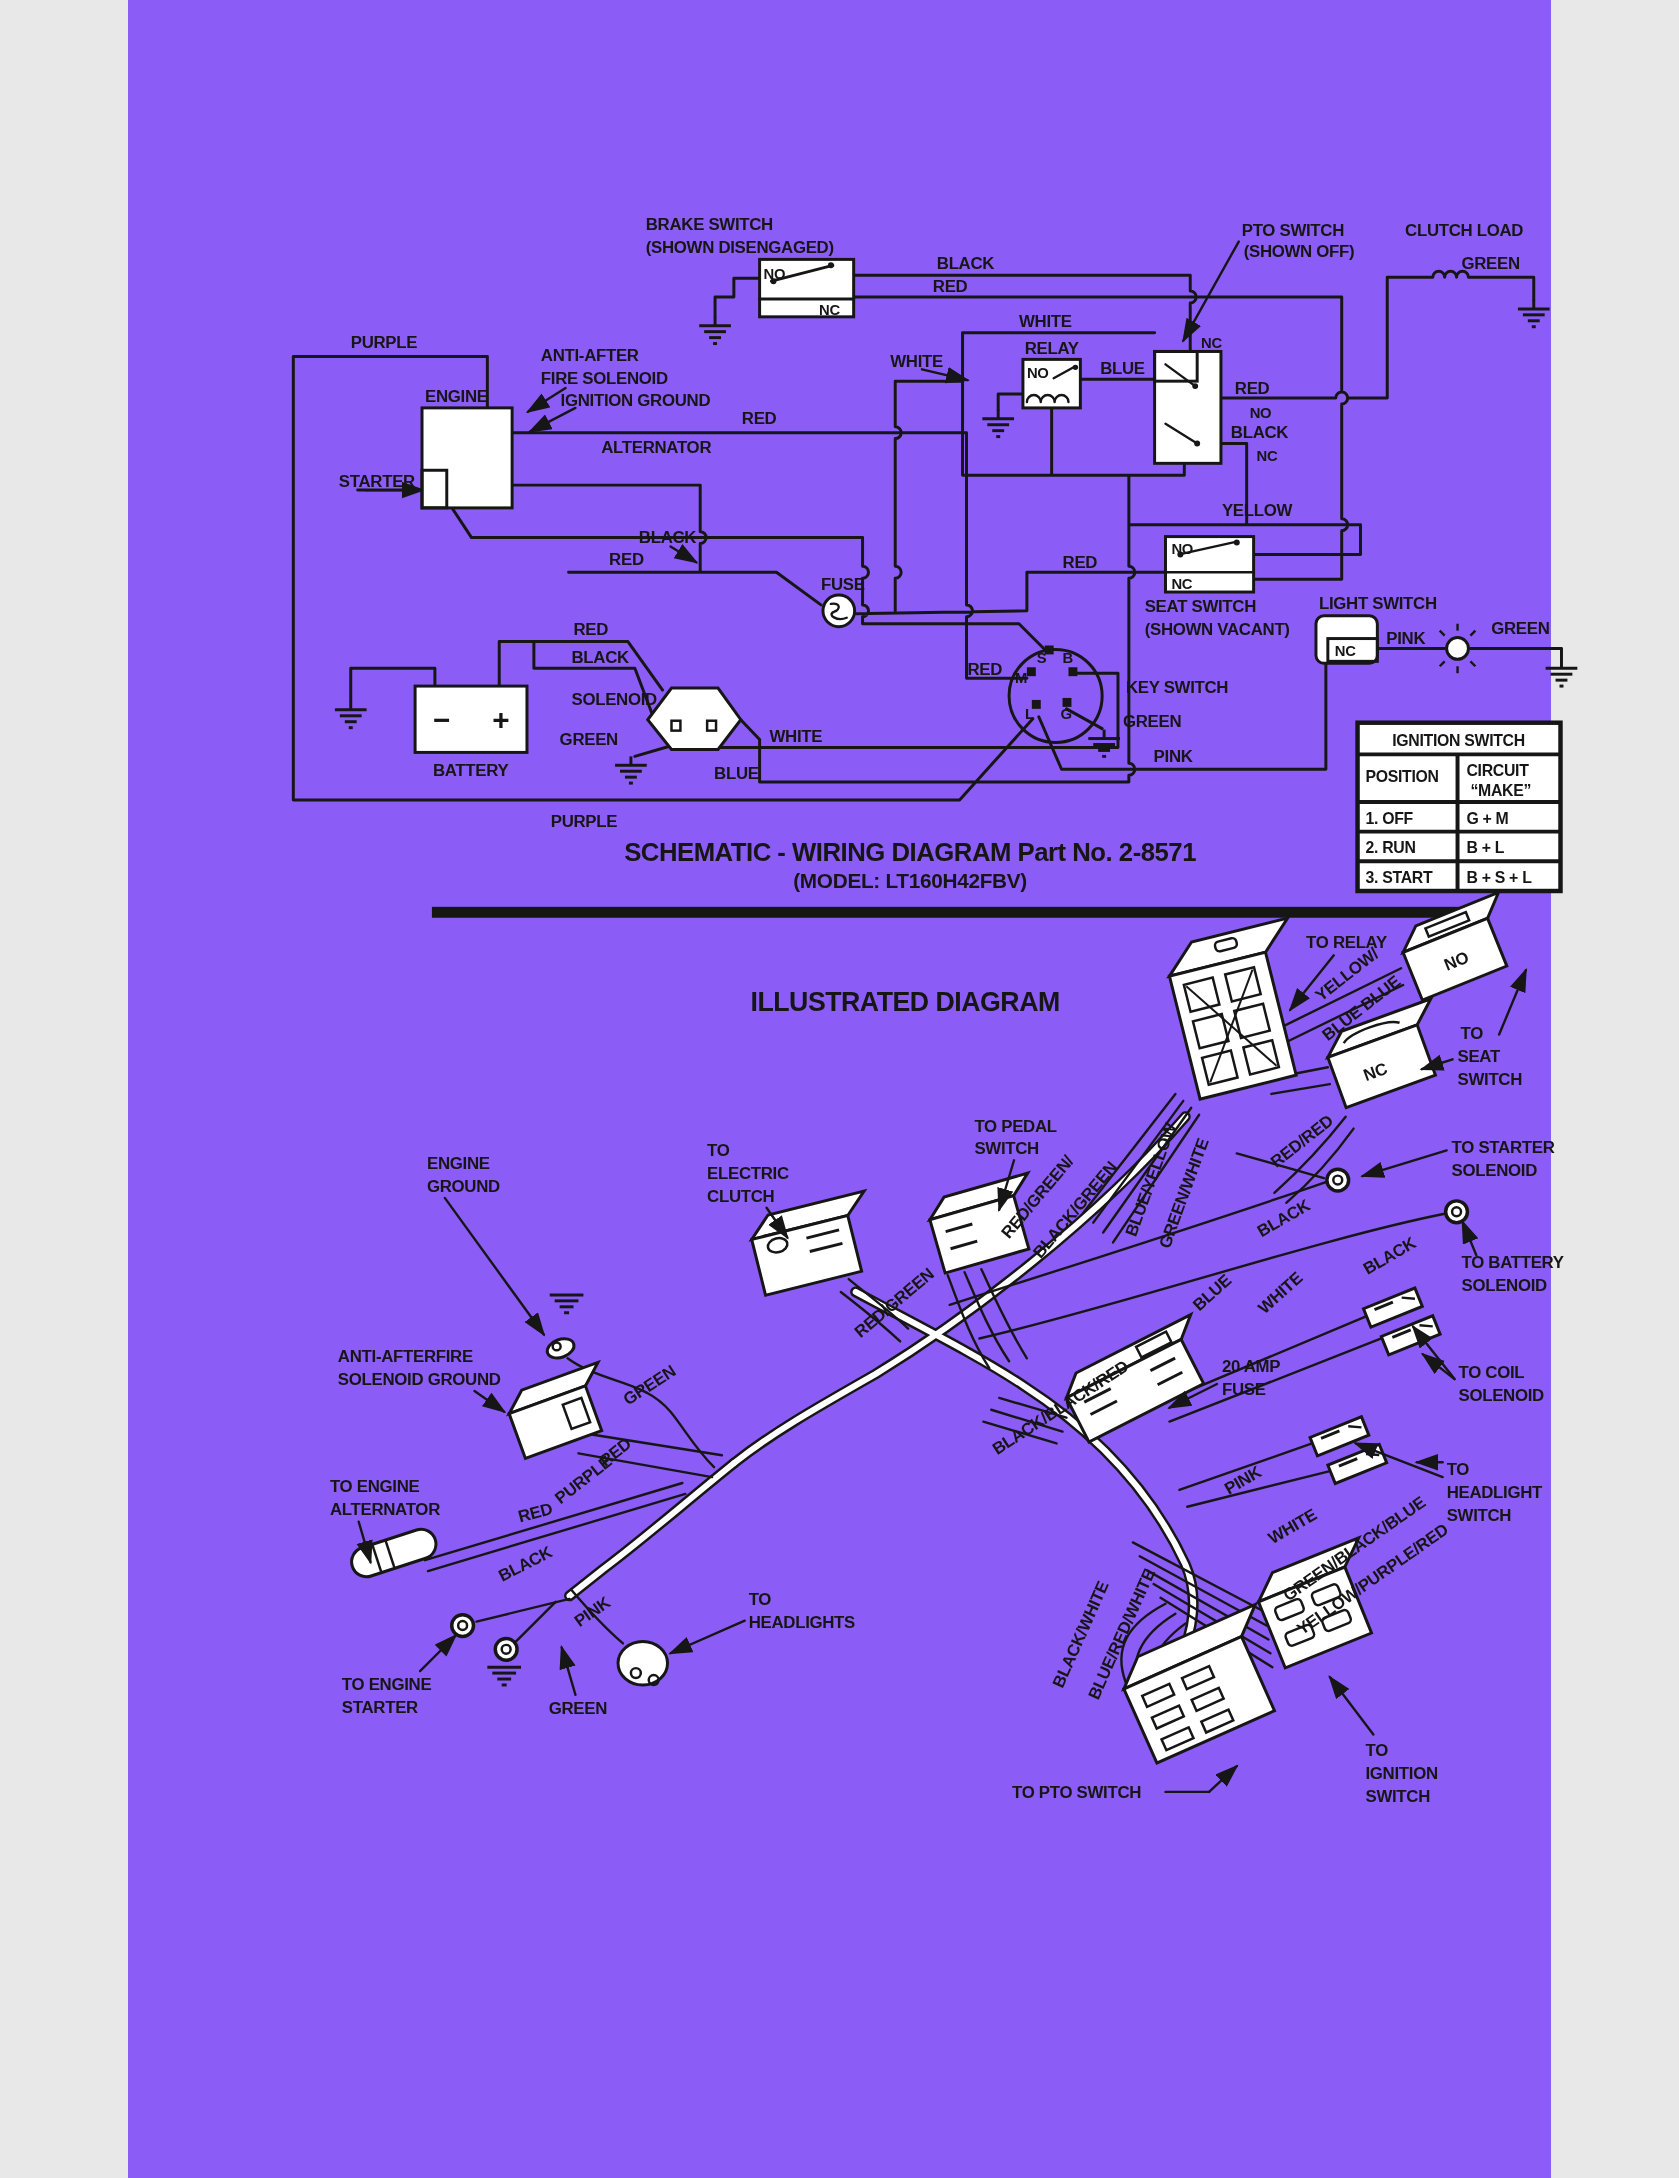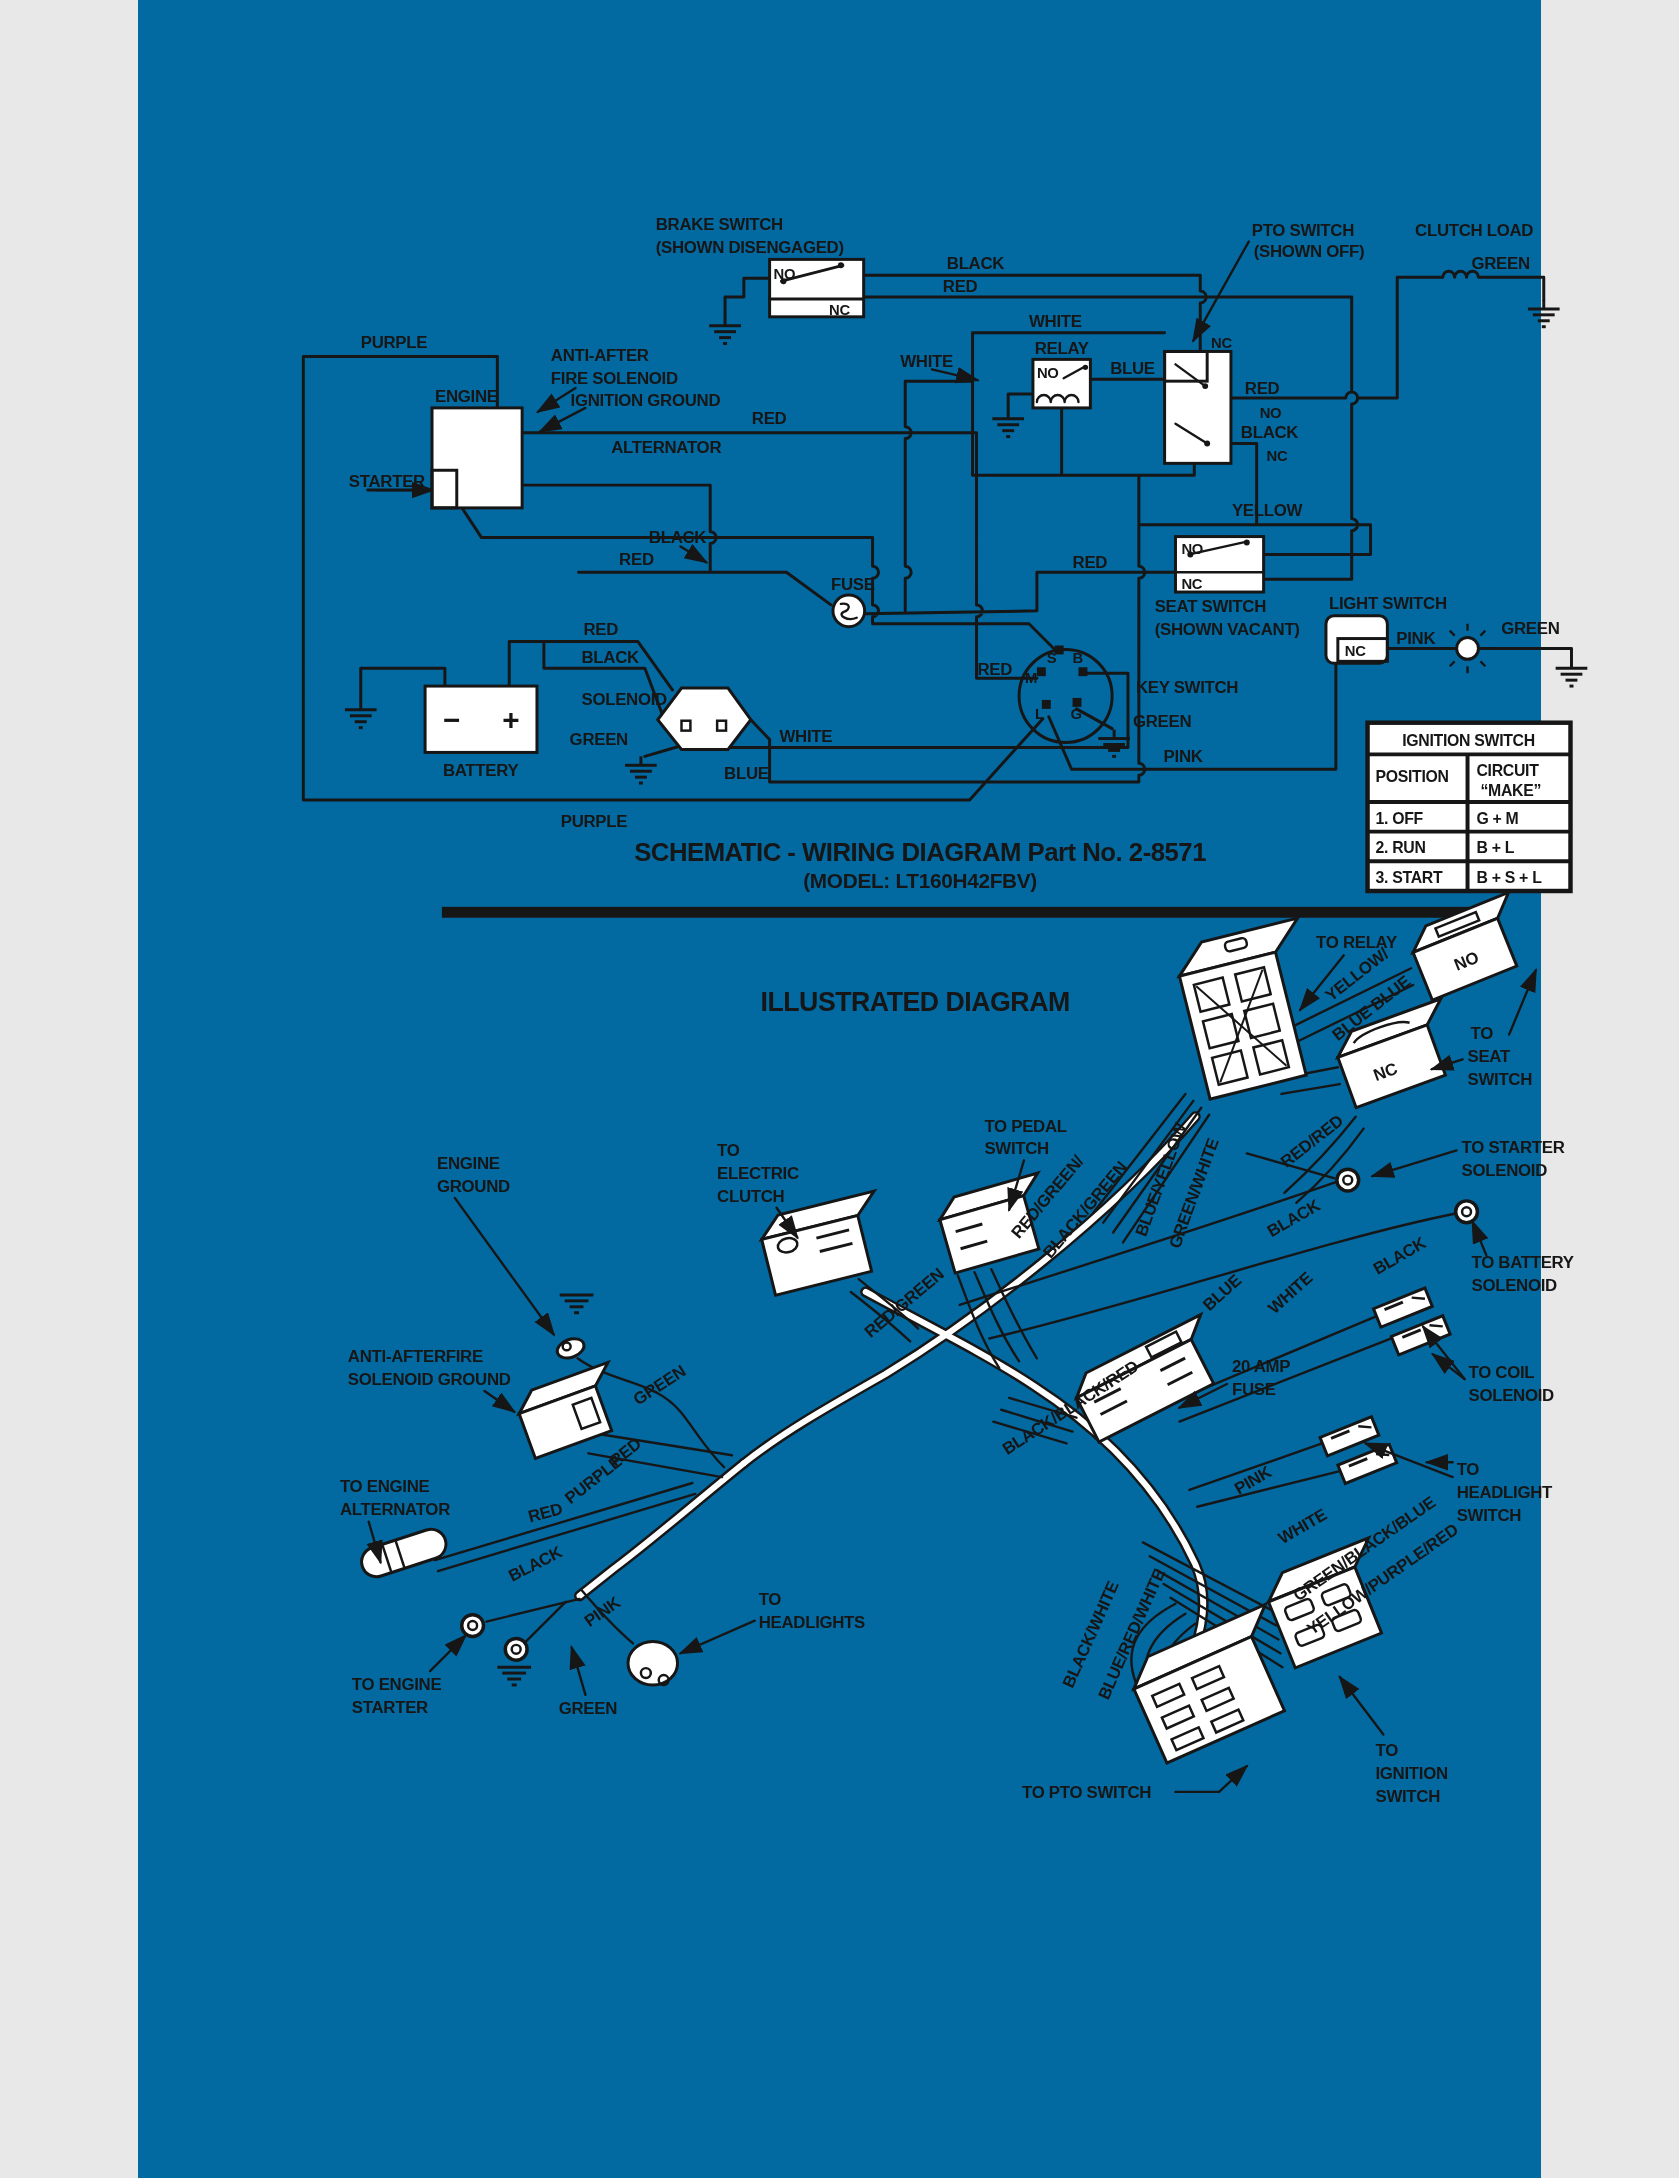--- a/index.html
+++ b/index.html
@@ -1,17 +1,17 @@
 <!DOCTYPE html>
 <html><head>
 <meta charset="utf-8">
 <style>
   html,body{margin:0;padding:0;background:#e8e8e8;}
-  #page{width:1403px;height:2178px;background:#0369a1;position:relative;margin:0 auto;
-        font-family:"Liberation Sans",sans-serif;}
+  #page{width:1403px;height:2178px;background:#8b5cf6;position:relative;margin:0 auto;
+        font-family:"Liberation Sans",sans-serif;padding-left:20px;}
   svg{position:absolute;left:0;top:0;}
   text{font-family:"Liberation Sans",sans-serif;font-weight:700;fill:#161616;letter-spacing:-0.3px;}
   .t17{font-size:17px;}
   .t15{font-size:15px;}
   .t26{font-size:26px;letter-spacing:-0.5px;}
   .t22{font-size:21px;}
   .t27{font-size:27px;letter-spacing:-0.5px;}
   .t16{font-size:16px;}
   .t28{font-size:30px;}
   .mid{text-anchor:middle;}

